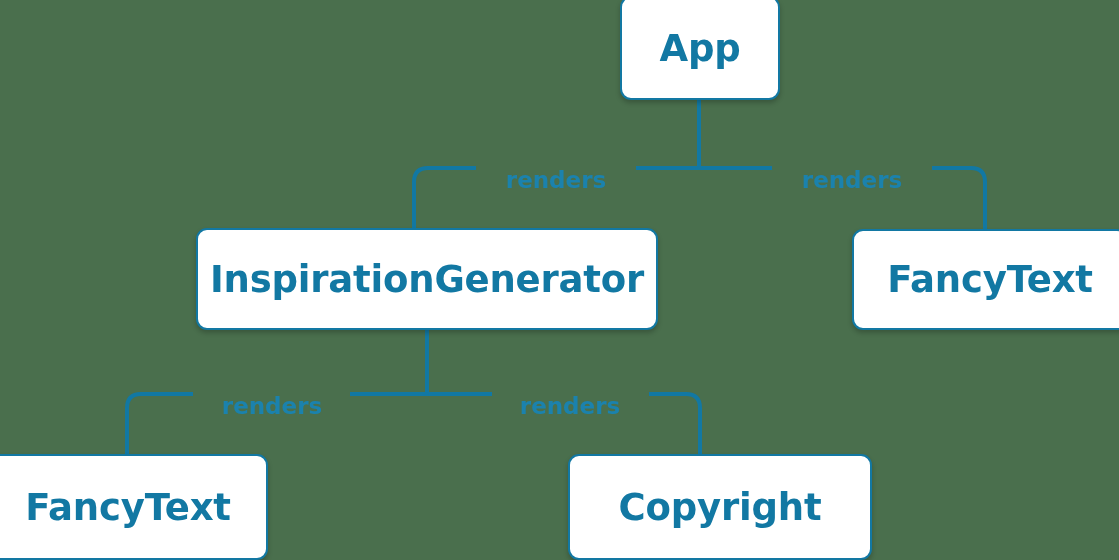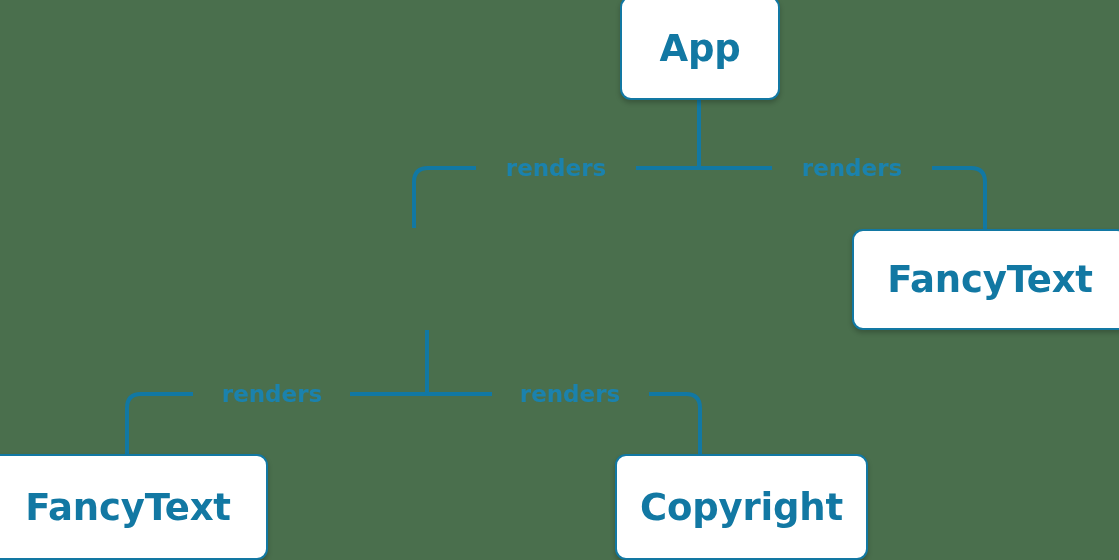--- a/index.html
+++ b/index.html
@@ -48,20 +48,21 @@
   }
   .edge-label {
     position: absolute;
     color: #1b82ad;
     font-size: 23px;
     font-weight: 600;
     line-height: 1;
     white-space: nowrap;
     transform: translate(-50%, -50%);
     z-index: 2;
+    margin-top: 12px;
   }
 </style>
 </head>
 <body>
 
 <div id="diagram-root">
 
   <svg id="edge-layer" viewBox="0 0 1119 560" width="1119" height="560" xmlns="http://www.w3.org/2000/svg">
     <g fill="none" stroke="#1278a3" stroke-width="4" stroke-linecap="butt">
 
@@ -85,26 +86,29 @@
 
   <div class="edge-label" style="left:556px; top:168px;">renders</div>
   <div class="edge-label" style="left:852px; top:168px;">renders</div>
   <div class="edge-label" style="left:272px; top:394px;">renders</div>
   <div class="edge-label" style="left:570px; top:394px;">renders</div>
 
   <div class="node-box" style="left:620px; top:-4px; width:160px; height:104px;">
     <span class="node-label">App</span>
   </div>
 
+  <div class="node-box" style="left:196px; top:228px; width:462px; height:102px;">
+    <span class="node-label">InspirationGenerator</span>
+  </div>
 
   <div class="node-box" style="left:852px; top:229px; width:276px; height:101px;">
     <span class="node-label">FancyText</span>
   </div>
 
   <div class="node-box" style="left:-12px; top:454px; width:280px; height:106px;">
     <span class="node-label">FancyText</span>
   </div>
 
-  <div class="node-box" style="left:568px; top:454px; width:253px; height:106px;margin-left:47px;">
+  <div class="node-box" style="left:568px; top:454px; width:304px; height:106px;">
     <span class="node-label">Copyright</span>
   </div>
 
 </div>
 
 </body></html>

